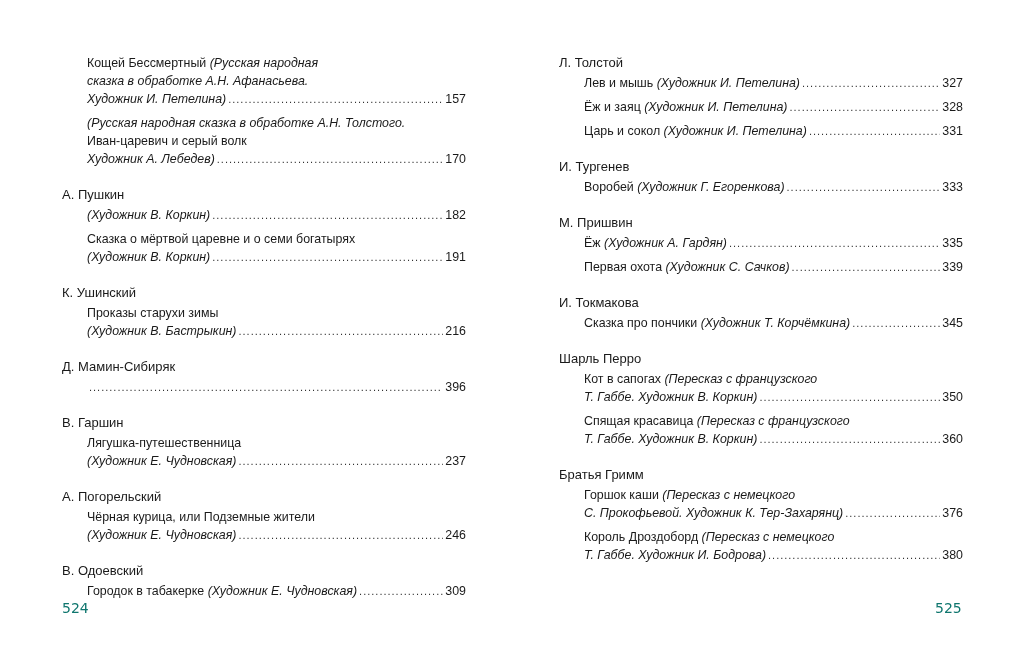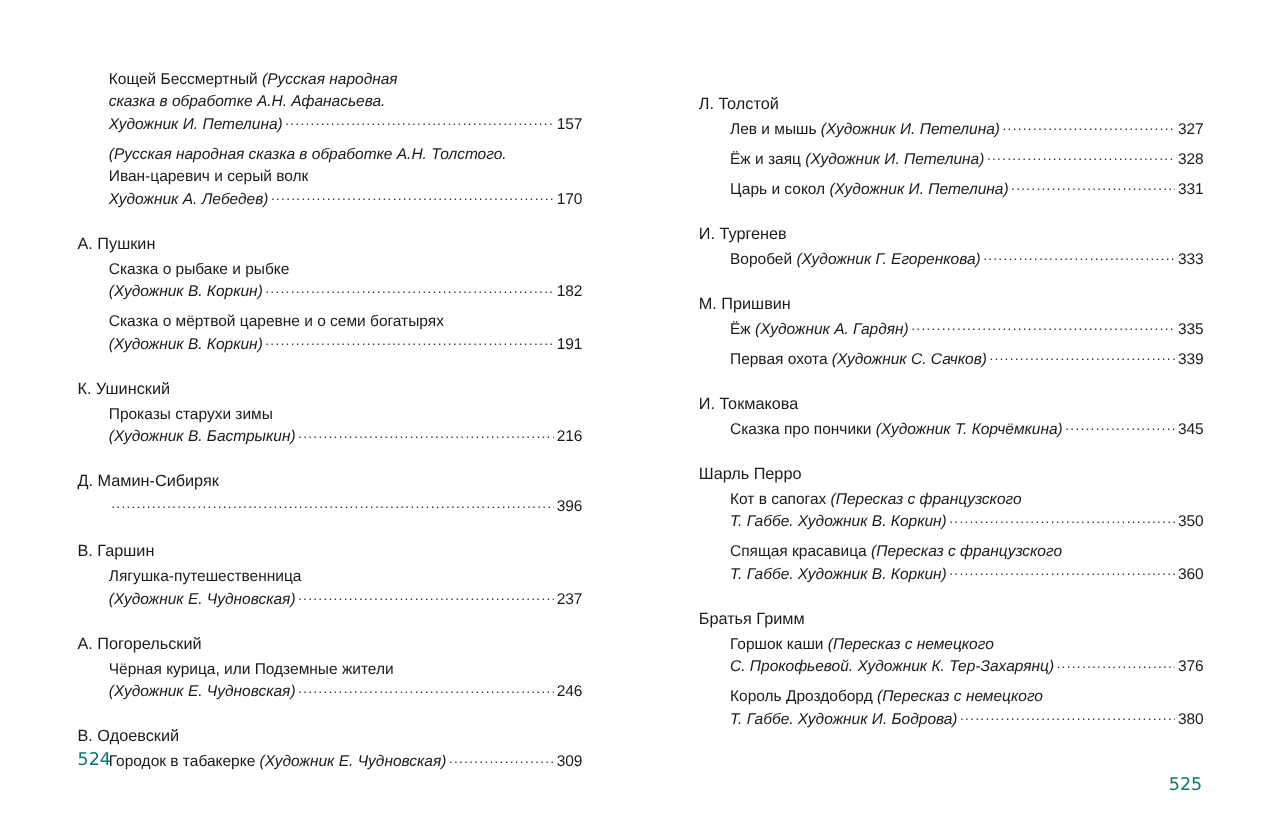--- a/index.html
+++ b/index.html
@@ -7,21 +7,21 @@
       width: 1024px; height: 652px; overflow: hidden;
       background: #ffffff;
       font-family: "Liberation Sans", sans-serif;
       color: #1a1a1a;
       position: relative;
     }
     .page {
       position: absolute; top: 0; height: 580px; width: 512px;
     }
     .page.left { left: 0; }
-    .page.right { left: 512px; margin-top: 20px; }
+    .page.right { left: 512px; }
     .content {
       position: absolute;
       font-size: 12.4px;
       line-height: 18px;
     }
     .left .content { left: 62px; top: 54px; width: 404px; }
     .right .content { left: 47px; top: 54px; width: 404px; }
 
     .author {
       font-size: 13px;
@@ -29,21 +29,21 @@
       margin-bottom: 2px;
       line-height: 18px;
     }
     .author.first { margin-top: 0; }
     .entry {
       margin-left: 25px;
       margin-bottom: 6px;
     }
     .entry .line { display: block; white-space: nowrap; }
     .entry .lastline {
-      display: flex; align-items: center; white-space: nowrap;
+      display: flex; align-items: flex-end; white-space: nowrap;
     }
     .entry .dots {
       flex: 1 1 auto; overflow: hidden; margin: 0 2px;
       position: relative; height: 14px;
     }
     .entry .dots::after {
       content: "..................................................................................................................................................................";
       position: absolute; left: 0; bottom: 0;
       letter-spacing: 1px; font-size: 11px; color: #333;
     }
@@ -75,21 +75,20 @@
         <span class="line"><span class="it">(Русская народная сказка в обработке А.Н. Толстого.</span></span>
         <span class="line"><span>Иван-царевич и серый волк</span></span>
         <div class="lastline">
           <span><span class="it">Художник А. Лебедев)</span></span>
           <span class="dots"></span>
           <span class="pg">170</span>
         </div>
       </div>
       <div class="author">А. Пушкин</div>
       <div class="entry">
-        <span class="line"><span>Сказка о рыбаке и рыбке</span></span>
         <div class="lastline">
           <span><span class="it">(Художник В. Коркин)</span></span>
           <span class="dots"></span>
           <span class="pg">182</span>
         </div>
       </div>
       <div class="entry">
         <span class="line"><span>Сказка о мёртвой царевне и о семи богатырях</span></span>
         <div class="lastline">
           <span><span class="it">(Художник В. Коркин)</span></span>

